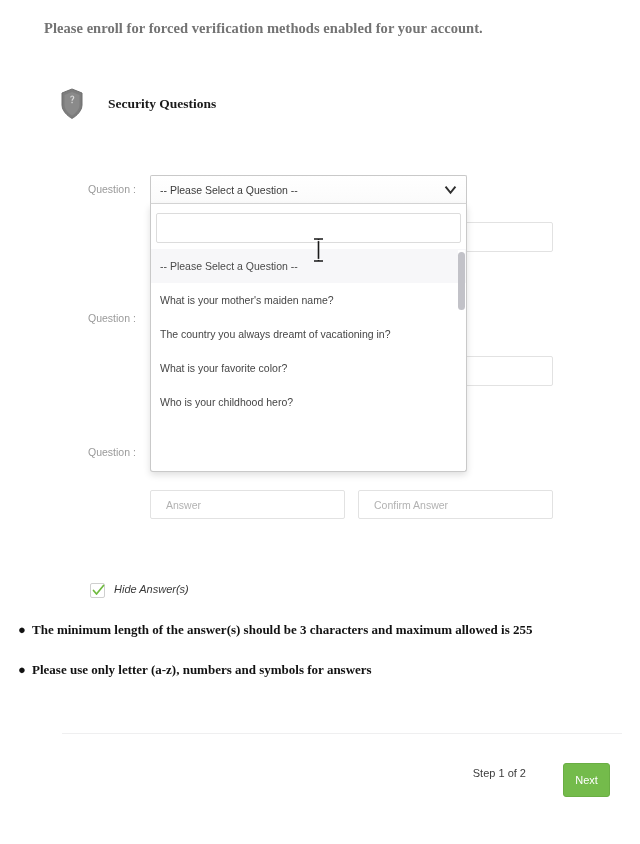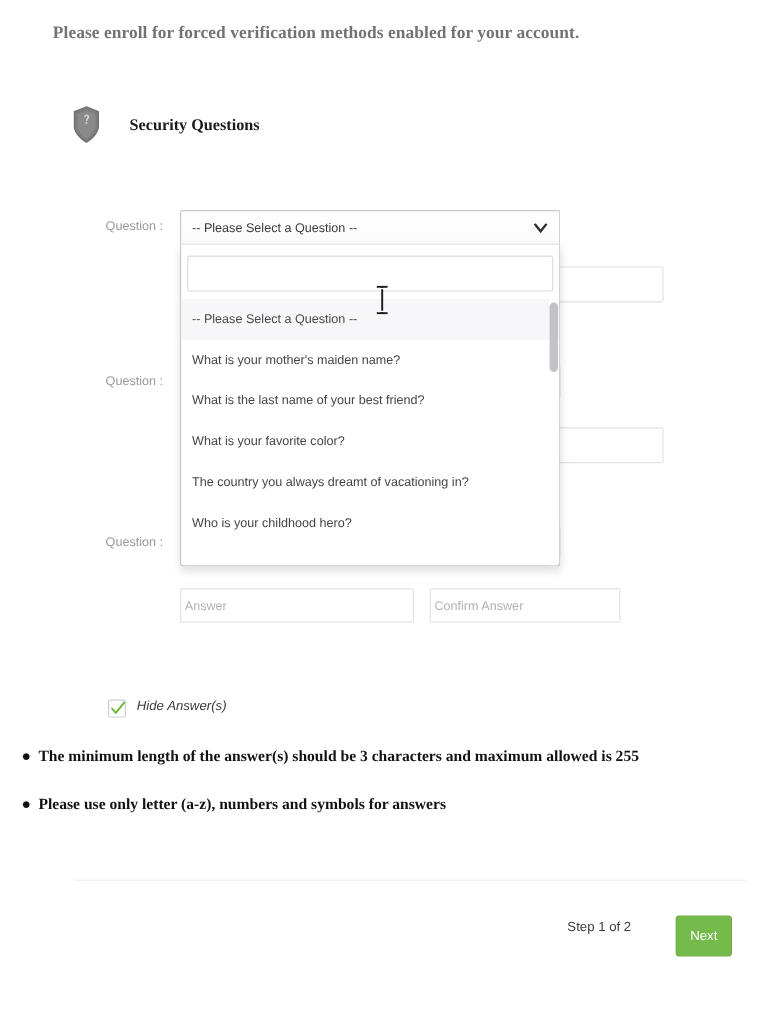--- a/index.html
+++ b/index.html
@@ -62,37 +62,37 @@
   .q-label.r3 { top: 446px; }
 
   
   .field-box {
     position: absolute;
     border: 1px solid #e2e2e2;
     border-radius: 2px;
     background: #ffffff;
     font-size: 10.5px;
     color: #b2b2b2;
-    padding: 0 3px;
+    padding: 0 15px;
     display: flex;
     align-items: center;
     white-space: nowrap;
     overflow: hidden;
   }
 
   
   .f-r1-right { left: 358px; top: 222px; width: 195px; height: 30px; }
   
   .f-r2-left  { left: 150px; top: 304px; width: 317px; height: 29px; }
   .f-r2-right { left: 358px; top: 356px; width: 195px; height: 30px; }
   
   .f-r3-left  { left: 150px; top: 438px; width: 317px; height: 29px; }
   
   .f-ans      { left: 150px; top: 490px; width: 195px; height: 29px; }
-  .f-conf     { left: 358px; top: 490px; width: 159px; height: 29px; }
+  .f-conf     { left: 358px; top: 490px; width: 195px; height: 29px; }
 
   
   .select-display {
     position: absolute;
     left: 150px; top: 175px;
     width: 317px; height: 29px;
     border: 1px solid #c9c9c9;
     border-bottom-color: #d8d8d8;
     border-radius: 2px 2px 0 0;
     background: linear-gradient(#ffffff, #fbfbfb);
@@ -299,23 +299,22 @@
     </span>
   </div>
 
   <div class="dropdown-panel">
     <div class="dropdown-search-wrap">
       <input class="dropdown-search" type="text" placeholder="" style="">
     </div>
     <ul class="dropdown-list">
       <li class="dropdown-option highlighted">-- Please Select a Question --</li>
       <li class="dropdown-option">What is your mother's maiden name?</li>
-      <li class="dropdown-option">What is the last name of your best friend?</li>
+      <li class="dropdown-option">The country you always dreamt of vacationing in?</li>
       <li class="dropdown-option">What is your favorite color?</li>
-      <li class="dropdown-option">The country you always dreamt of vacationing in?</li>
       <li class="dropdown-option">Who is your childhood hero?</li>
     </ul>
     <div class="dd-scroll-track"></div>
     <div class="dd-scroll-thumb"></div>
   </div>
 
   <span class="text-cursor">
     <svg viewBox="0 0 11 24" xmlns="http://www.w3.org/2000/svg">
       <path d="M1 1 H10 M5.5 1 V23 M1 23 H10" stroke="#1a1a1a" stroke-width="1.6" fill="none"></path>
       <path d="M2.5 2.6 H8.5 M2.5 21.4 H8.5" stroke="#ffffff" stroke-width="1" fill="none"></path>

